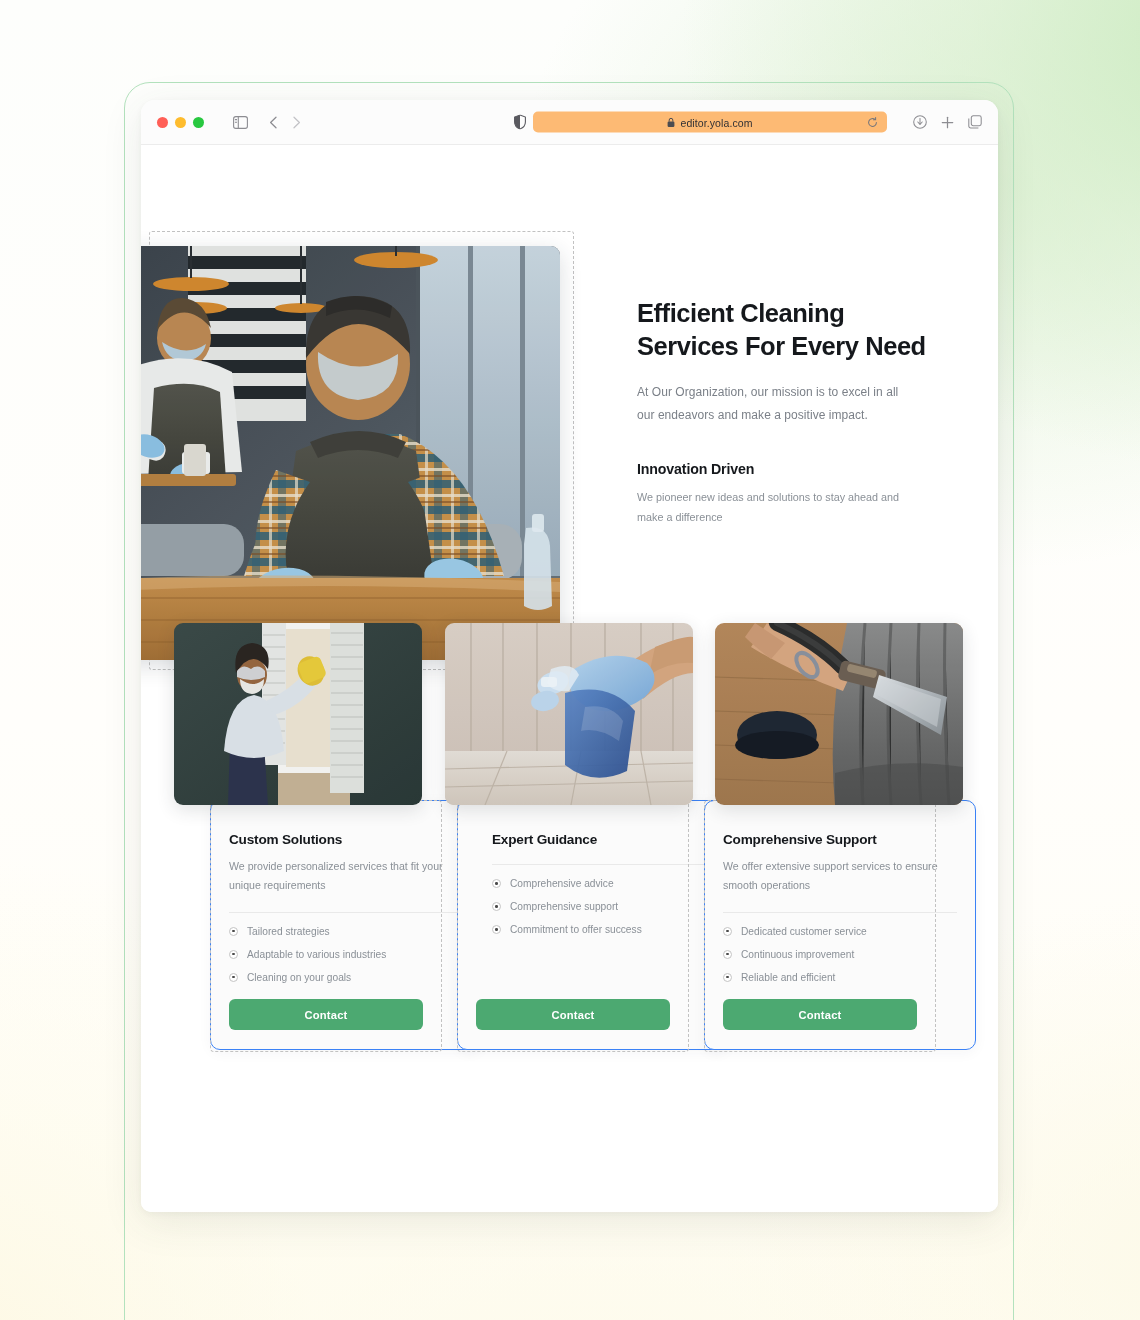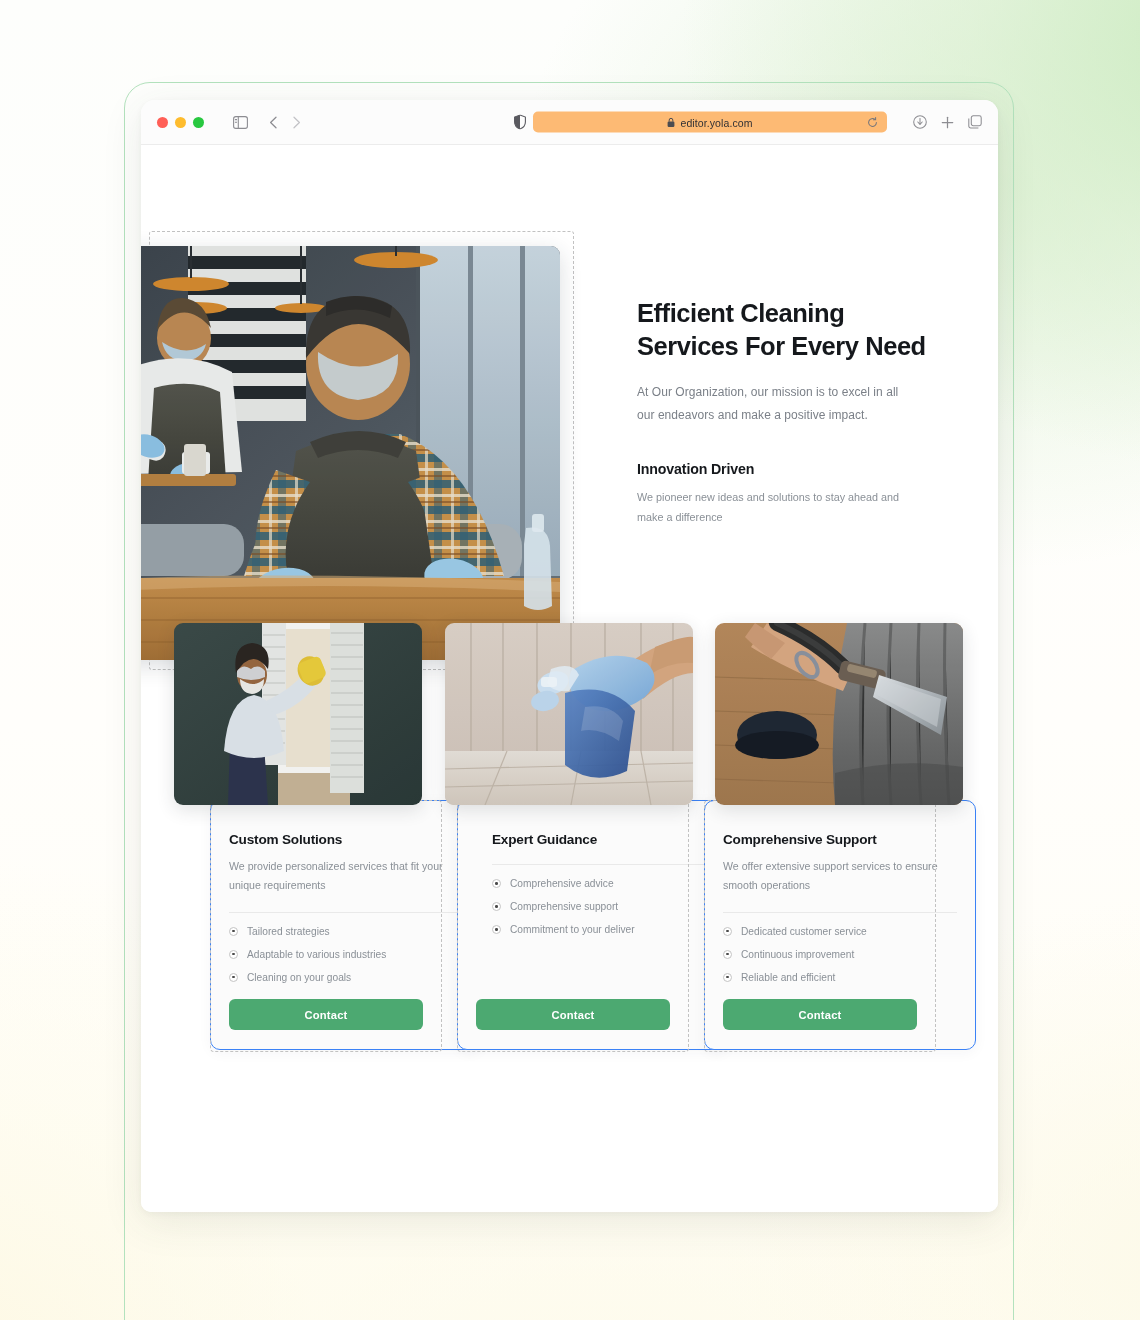--- a/index.html
+++ b/index.html
@@ -659,21 +659,21 @@
             <li>
                 <span class="bullet"></span>
                 <span>Comprehensive advice</span>
               </li>
             <li>
                 <span class="bullet"></span>
                 <span>Comprehensive support</span>
               </li>
             <li>
                 <span class="bullet"></span>
-                <span>Commitment to your deliver</span>
+                <span>Commitment to offer success</span>
               </li>
           </ul>
         </div>
         <button class="contact-btn">Contact</button>
       </div>
 
       <div class="card c3">
         <div class="card-dash"></div>
         <div class="card-img">
           <svg viewBox="0 0 248 182" preserveAspectRatio="xMidYMid slice">

